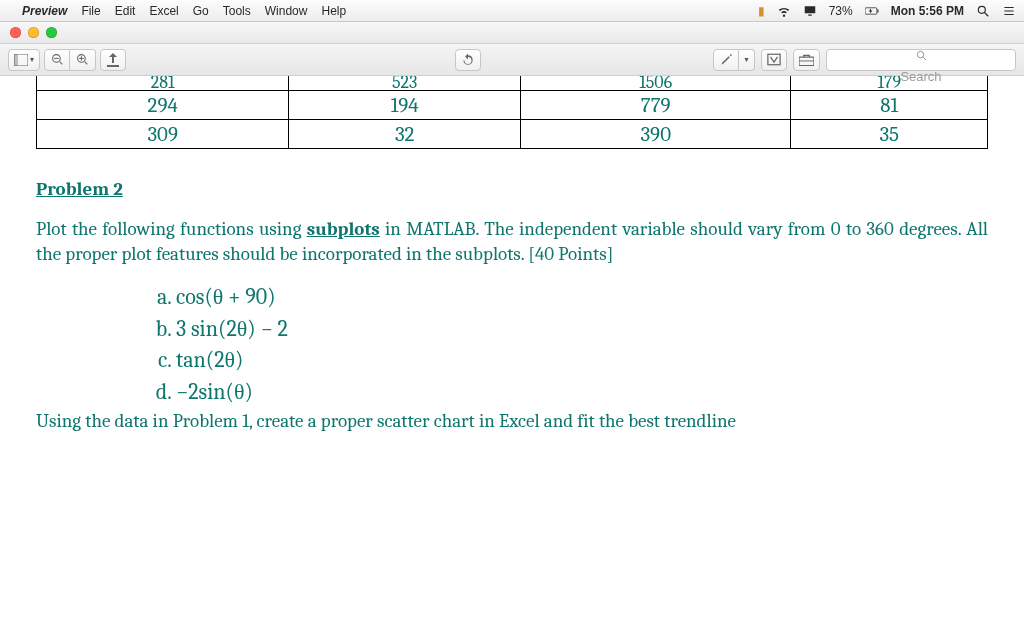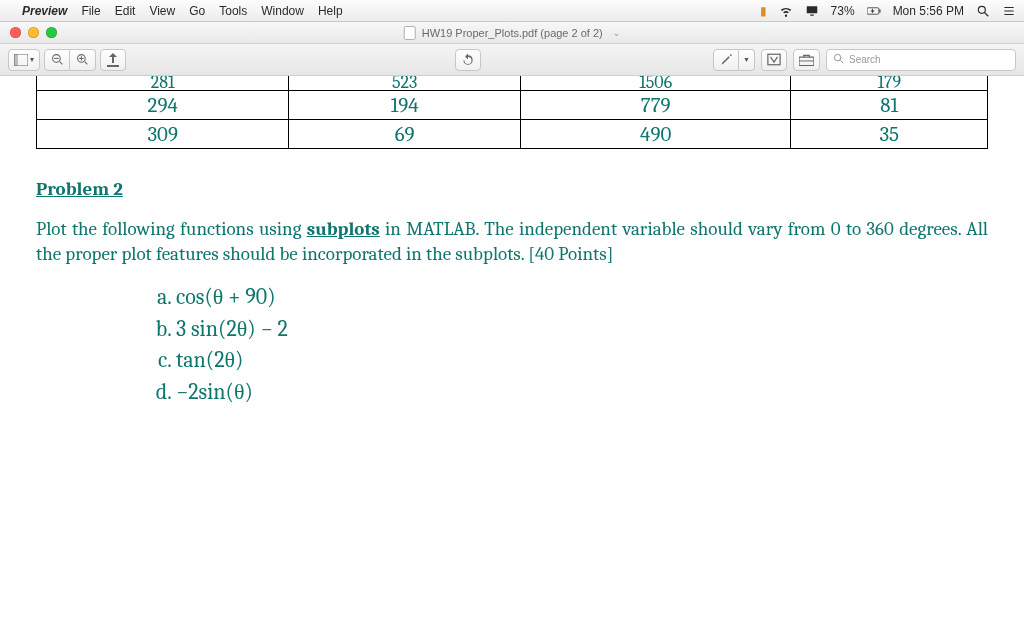--- a/index.html
+++ b/index.html
@@ -15,21 +15,21 @@
     font-size: 12px; color: #2a2a2a;
     padding: 0 8px;
     gap: 14px;
   }
   .menubar .apple { font-size: 13px; }
   .menubar .app { font-weight: 600; font-style: italic; }
   .menubar .spacer { flex: 1; }
   .menubar .right { display:flex; align-items:center; gap:12px; }
   .menubar .right span, .menubar .right svg { color:#2a2a2a; fill:#2a2a2a; }
   .ico { width:14px; height:14px; display:inline-block; }
-  .menubar .right .clock { font-weight:400; }
+  .menubar .right .clock { font-weight:700; }
 
   
   .titlebar {
     height: 22px;
     background: linear-gradient(#f7f7f7,#e9e9e9);
     border-bottom:1px solid #d0d0d0;
     display:flex; align-items:center;
     font-size:11px; color:#6b6b6b;
     position:relative;
   }
@@ -58,21 +58,21 @@
   }
   .tgroup { display:flex; }
   .tgroup .tbtn:first-child{border-top-right-radius:0;border-bottom-right-radius:0}
   .tgroup .tbtn:last-child{border-top-left-radius:0;border-bottom-left-radius:0;border-left:none}
   .toolbar .right { margin-left:auto; display:flex; gap:6px; align-items:center;}
   .search {
     height:22px; width:190px;
     border:1px solid #c6c6c6; border-radius:4px;
     background:#fff;
     display:flex; align-items:center; padding:0 6px; gap:5px;
-    font-size:10px; color:#9a9a9a;
+    font-size:13px; color:#9a9a9a;flex-direction:column;
   }
   .search .mag { font-size:12px; color:#888;}
   .toolbar .mid-icons { position:absolute; left:455px; display:flex; gap:4px;}
 
   
   .page {
     padding: 0 36px 20px 36px;
     font-family: Cambria, Georgia, "Times New Roman", serif;
     font-size: 19px;
     color: #0f766e;
@@ -100,21 +100,21 @@
   ol.fnlist li { padding: 1px 0; font-family: Cambria, Georgia, serif;}
 </style>
 </head>
 <body>
 
 <div class="menubar">
   <span class="apple"></span>
   <span class="app">Preview</span>
   <span>File</span>
   <span>Edit</span>
-  <span>View</span>
+  <span>Excel</span>
   <span>Go</span>
   <span>Tools</span>
   <span>Window</span>
   <span>Help</span>
   <span class="spacer"></span>
   <div class="right">
     <span style="color:#d98e2b">▮</span>
     <svg class="ico" viewBox="0 0 24 24">
         <path d="M12 18a2 2 0 100 4 2 2 0 000-4zm-5-4a8 8 0 0110 0l-2 2a5 5 0 00-6 0zM3 10a14 14 0 0118 0l-2 2a11 11 0 00-14 0z"></path>
       </svg>
@@ -136,25 +136,20 @@
         <path d="M4 6h16M4 12h16M4 18h16" stroke="#2a2a2a" stroke-width="2"></path>
       </svg>
   </div>
 </div>
 
 <div class="titlebar">
   <div class="traffic">
     <span class="dot r"></span>
     <span class="dot y"></span>
     <span class="dot g"></span>
-  </div>
-  <div class="title">
-    <span class="doc-ico"></span>
-    <span>HW19 Proper_Plots.pdf (page 2 of 2)</span>
-    <span class="chev">⌄</span>
   </div>
 </div>
 
 <div class="toolbar">
   <div class="tbtn">
     <svg width="14" height="12" viewBox="0 0 14 12">
         <rect x="0" y="0" width="14" height="12" fill="none" stroke="#666"></rect>
         <rect x="0" y="0" width="4" height="12" fill="#666" opacity=".4"></rect>
       </svg>
     <span style="font-size:8px;margin-left:2px">▾</span>
@@ -237,33 +232,34 @@
       <td>179</td>
     </tr>
     <tr>
       <td>294</td>
       <td>194</td>
       <td>779</td>
       <td>81</td>
     </tr>
     <tr>
       <td>309</td>
-      <td>69</td>
-      <td>490</td>
+      <td>32</td>
+      <td>390</td>
       <td>35</td>
     </tr>
   </tbody>
     </table>
 
   <div class="problem-head">Problem 2</div>
   <div>
     Plot the following functions using <b><u>subplots</u></b> in MATLAB. The independent variable should vary from 0 to 360 degrees. All the proper plot features should be incorporated in the subplots. [40 Points]
   </div>
 
   <ol class="fnlist">
     <li>cos(θ + 90)</li>
     <li>3 sin(2θ) − 2</li>
     <li>tan(2θ)</li>
     <li>−2sin(θ)</li>
   </ol>
 
+  <div>Using the data in Problem 1, create a proper scatter chart in Excel and fit the best trendline</div>
 
 </div>
 
 </body></html>

